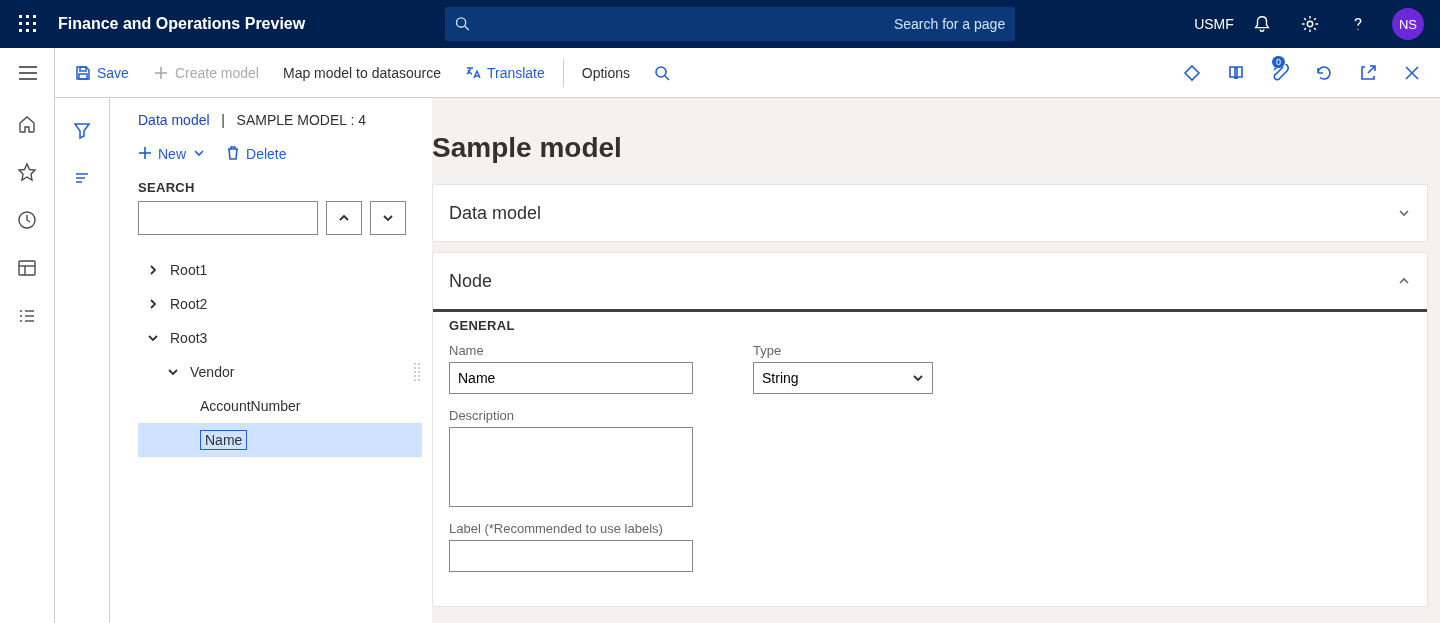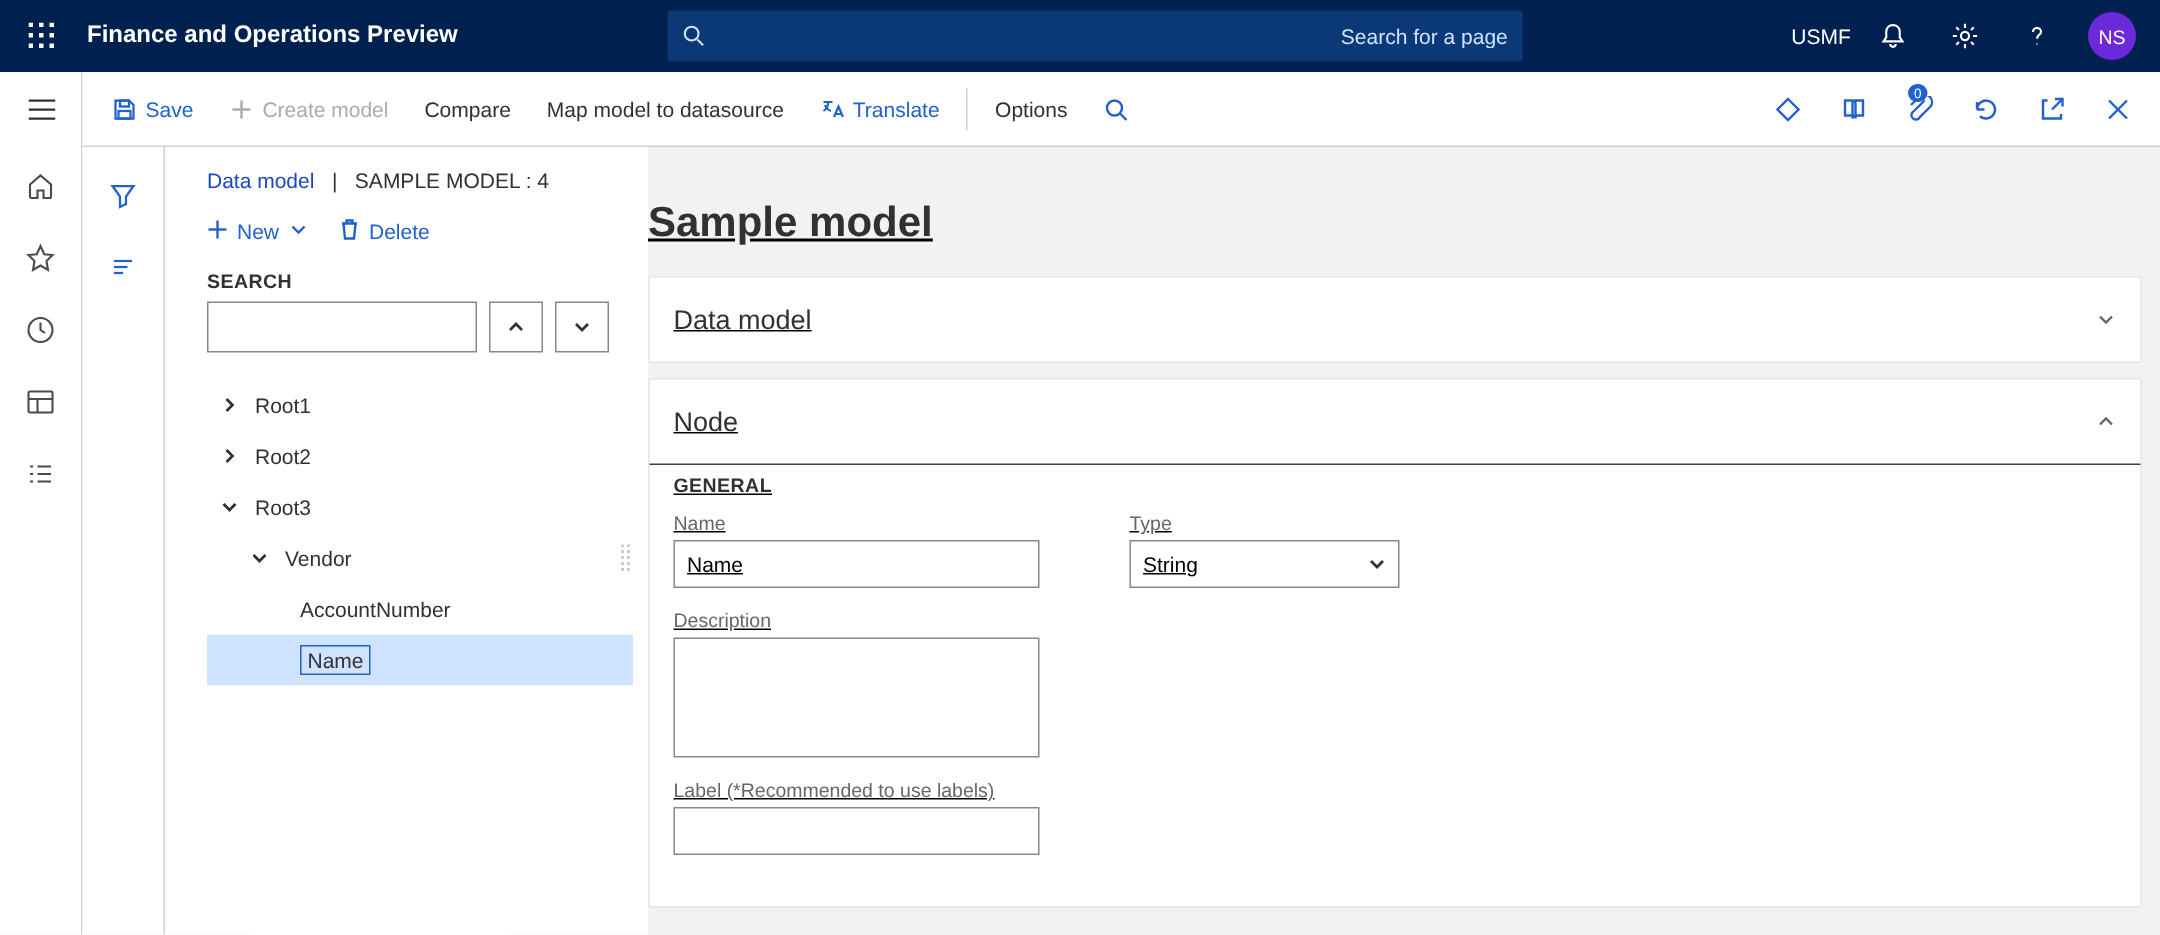--- a/index.html
+++ b/index.html
@@ -115,35 +115,34 @@
   .tree .selected .label { border:1px solid #2060cf; padding:1px 4px;}
   .tree .handle { position:absolute; right:2px; top:8px; width:6px; height:18px; display:none;}
   .tree .node.hasHandle .handle{ display:block;}
   .tree .handle::before,.tree .handle::after{content:"";position:absolute;left:0;width:2px;height:100%;background:repeating-linear-gradient(#ccc 0 2px,transparent 2px 4px);}
   .tree .handle::after{left:4px;}
 
   
   .main {
     position:absolute; left:432px; right:12px; top:98px; bottom:0;
     padding-top:8px;
-    text-decoration:underline;
   }
   .main .breadcrumb-ghost { height:26px; }
   .main h1 { font-size:28px; font-weight:600; color:#323130; margin-bottom:20px; }
 
   .card {
     background:#fff; border:1px solid #e5e5e5; border-radius:2px;
     margin-bottom:10px;
   }
   .card-header {
     height:56px; display:flex; align-items:center; justify-content:space-between;
     padding:0 16px; font-size:18px; color:#323130; cursor:pointer;
   }
   .card-header svg { width:14px; height:14px; stroke:#666; fill:none; stroke-width:1.6;}
-  .card-body { padding: 6px 16px 20px; border-top:1px solid #404040; }
+  .card-body { padding: 6px 16px 20px; border-top:3px solid #404040; }
   .section-label { font-size:13px; font-weight:700; color:#323130; letter-spacing:.3px; margin-bottom:10px;}
   .formrow { display:flex; gap:60px;}
   .field { display:flex; flex-direction:column; margin-bottom:14px;}
   .field label { font-size:13px; color:#666; margin-bottom:4px;}
   .field input[type=text] { width:244px; height:32px; border:1px solid #8a8886; padding:0 8px; font-size:14px;}
   .field textarea { width:244px; height:80px; border:1px solid #8a8886; padding:6px 8px; font-size:14px; resize:none;}
   .field .select { width:180px; height:32px; border:1px solid #8a8886; display:flex; align-items:center; justify-content:space-between; padding:0 8px; font-size:14px; background:#fff; cursor:pointer;}
   .field .select svg{width:12px;height:12px;stroke:#323130;stroke-width:1.8;fill:none;}
 
 </style>
@@ -251,23 +250,20 @@
       </svg>
     <span>Save</span>
   </div>
   <div class="btn disabled">
     <svg viewBox="0 0 16 16" style="stroke:#ababab;stroke-width:1.6">
         <line x1="8" y1="2" x2="8" y2="14"></line>
         <line x1="2" y1="8" x2="14" y2="8"></line>
       </svg>
     <span>Create model</span>
   </div>
-  <div class="btn">
-      <span>Compare</span>
-    </div>
   <div class="btn">
       <span>Map model to datasource</span>
     </div>
   <div class="btn blue">
     <svg viewBox="0 0 16 16" style="stroke:#2060cf;fill:none;stroke-width:1.4">
         <path d="M2 3h6M5 3v1c0 3-3 5-3 5M3 5s1 3 4 4M9 13l3-7 3 7M10 11h4"></path>
       </svg>
     <span>Translate</span>
   </div>
   <div class="sep"></div>

